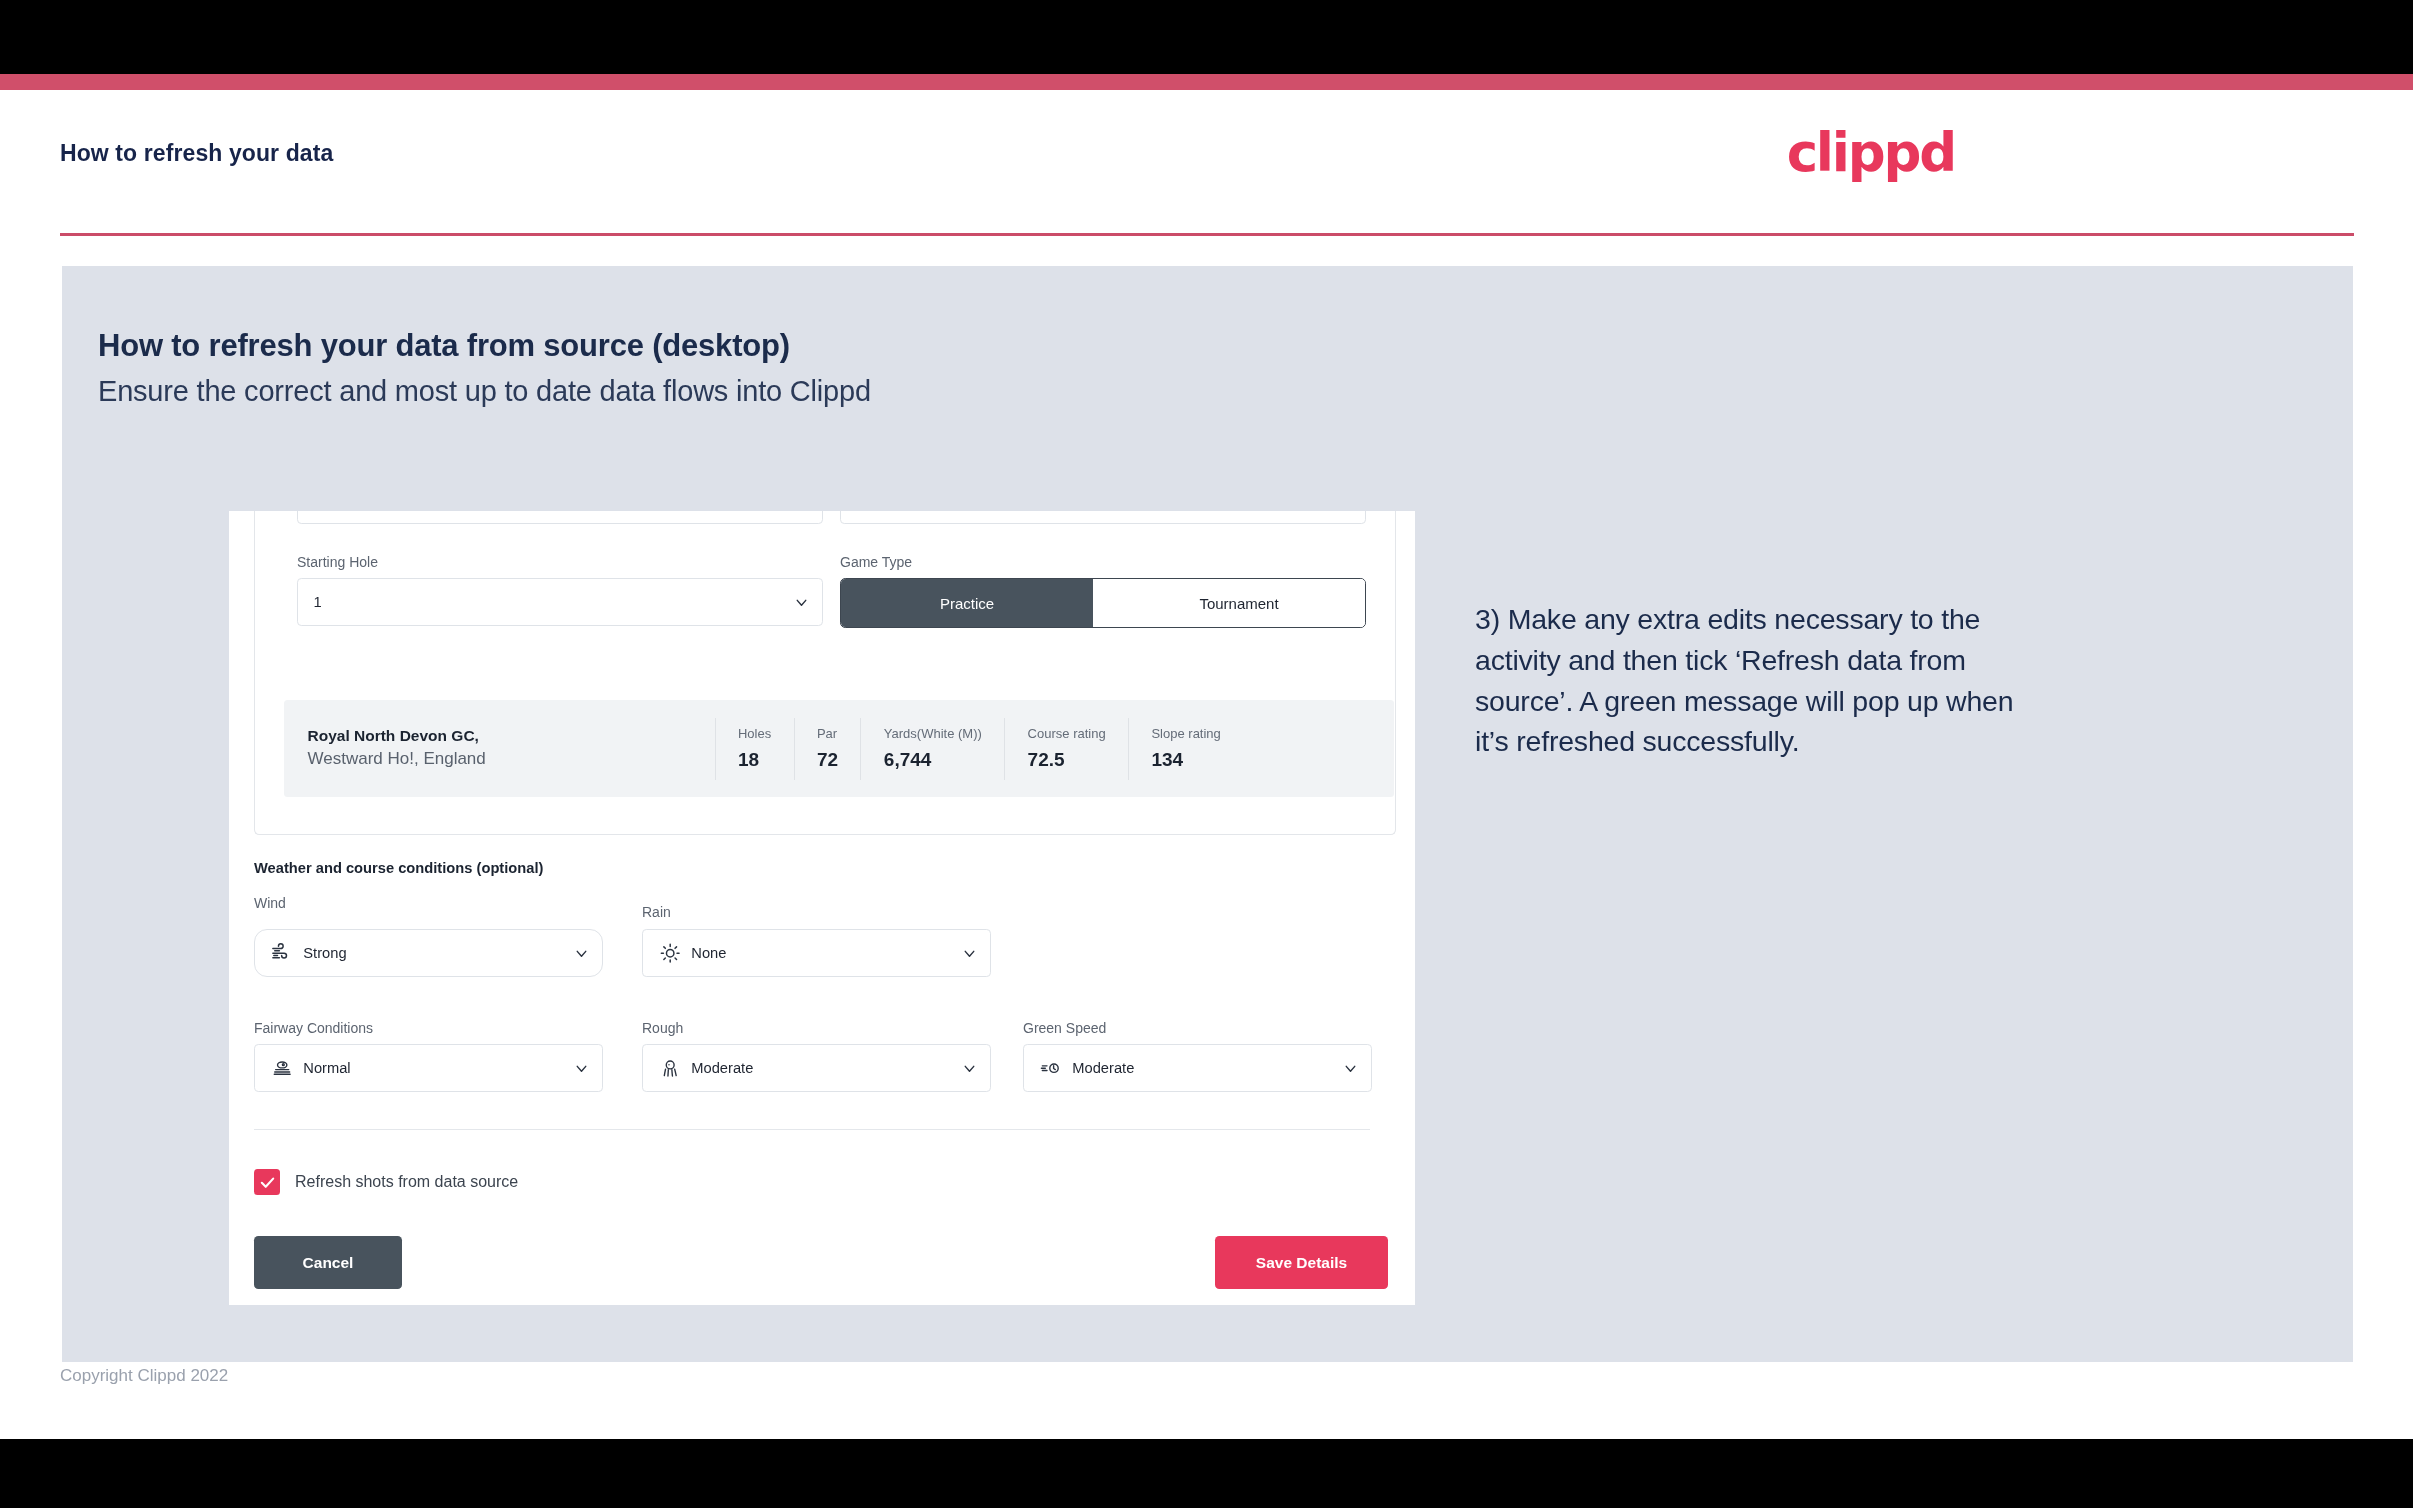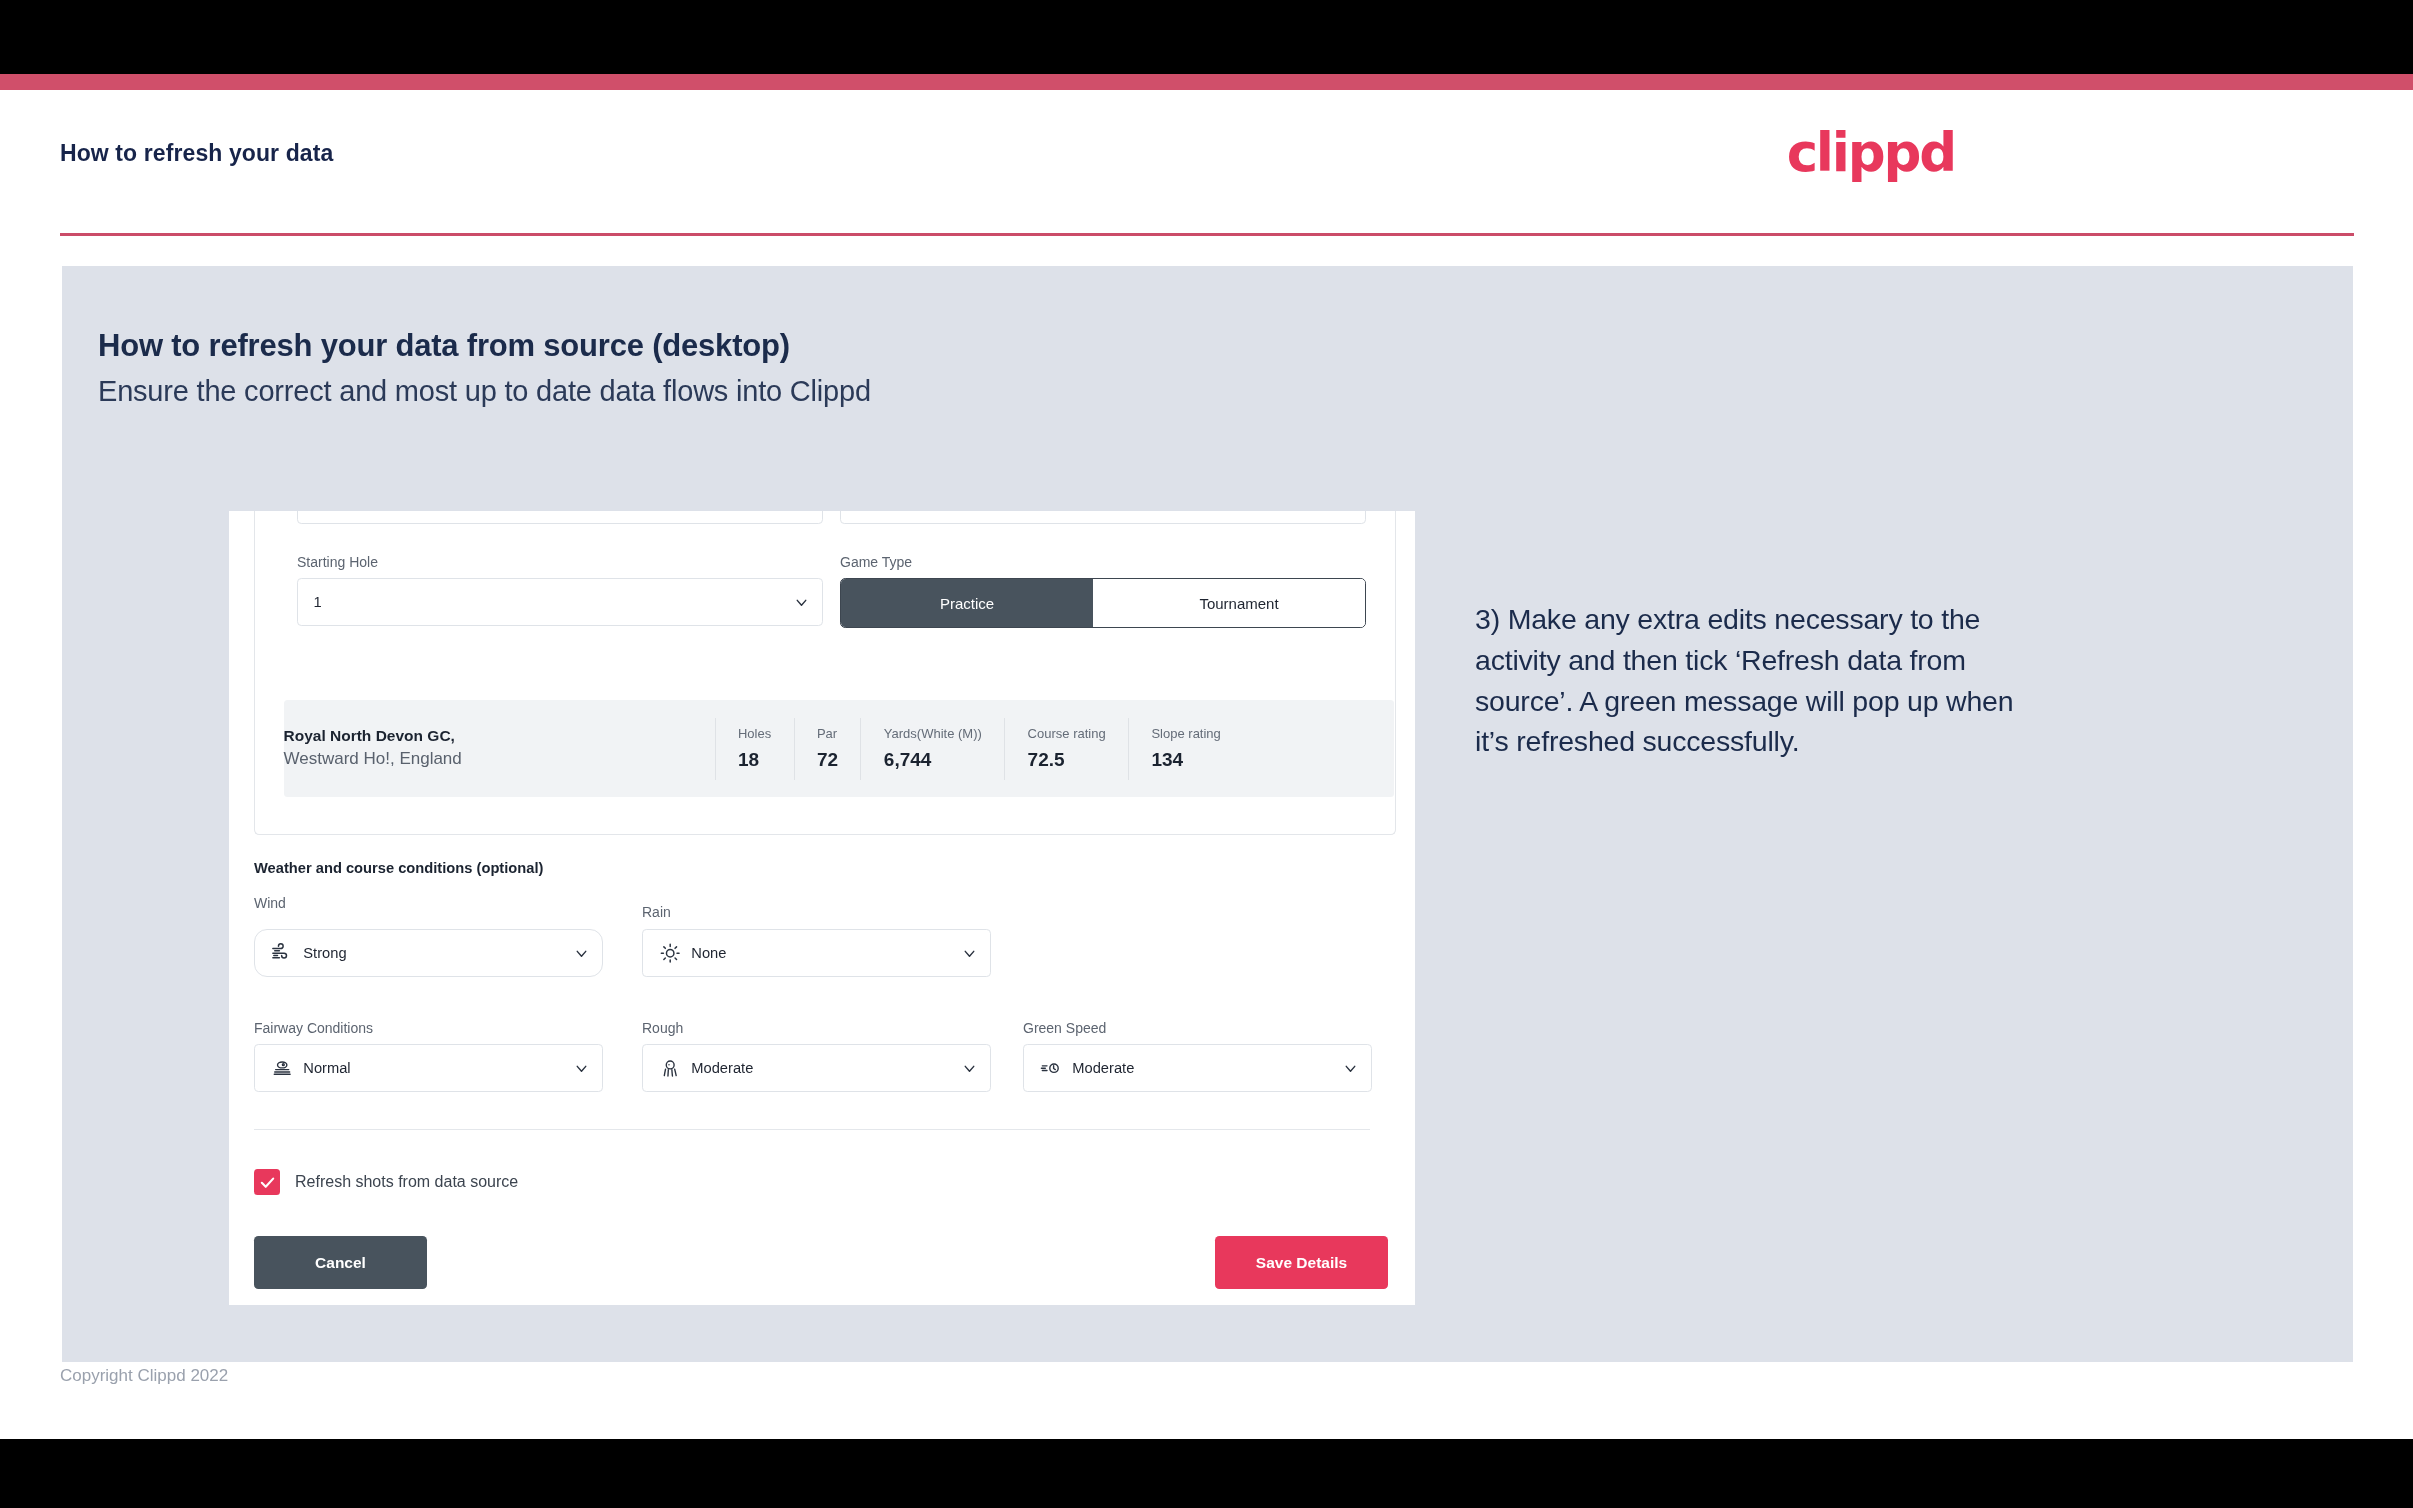--- a/index.html
+++ b/index.html
@@ -146,21 +146,21 @@
   .seg-btn.inactive { background: #ffffff; color: #1e2430; margin-left: 20px; }
 
   
   .course-strip {
     position: absolute; left: 28.5px; top: 189px;
     width: 1110px; height: 97px;
     background: #f1f3f5;
     border-radius: 3.5px;
     display: flex; align-items: center;
   }
-  .course-name-wrap { width: 431px; }
+  .course-name-wrap { padding-left: 24px; width: 431px; }
   .course-name { font-size: 15.5px; font-weight: 700; color: #1b2330; line-height: 1.45; }
   .course-loc  { font-size: 17px; font-weight: 400; color: #59616d; line-height: 1.45; }
   .stat {
     height: 62px;
     padding: 0 22.4px;
     border-left: 0.9px solid #dfe2e6;
     display: flex; flex-direction: column; justify-content: center;
     min-width: 52px;
   }
   .stat-k { font-size: 13px; color: #646c78; margin-bottom: 7.8px; white-space: nowrap; }
@@ -197,21 +197,21 @@
 
   
   .btn {
     position: absolute;
     height: 53px;
     border-radius: 4.3px;
     display: flex; align-items: center; justify-content: center;
     font-size: 15.5px; font-weight: 700;
     color: #ffffff;
   }
-  .btn-cancel { left: 25px;  top: 725px; width: 173px; background: #48535d; }
+  .btn-cancel { left: 25px;  top: 725px; width: 148px; background: #48535d; }
   .btn-save   { right: 27px; top: 725px; width: 173px; background: #e8385c; }
 
   
   .instructions {
     position: absolute; left: 1413px; top: 333px;
     width: 570px;
     font-size: 28.5px; line-height: 1.43;
     color: #1b2b4b;
     letter-spacing: -0.2px;
   }

